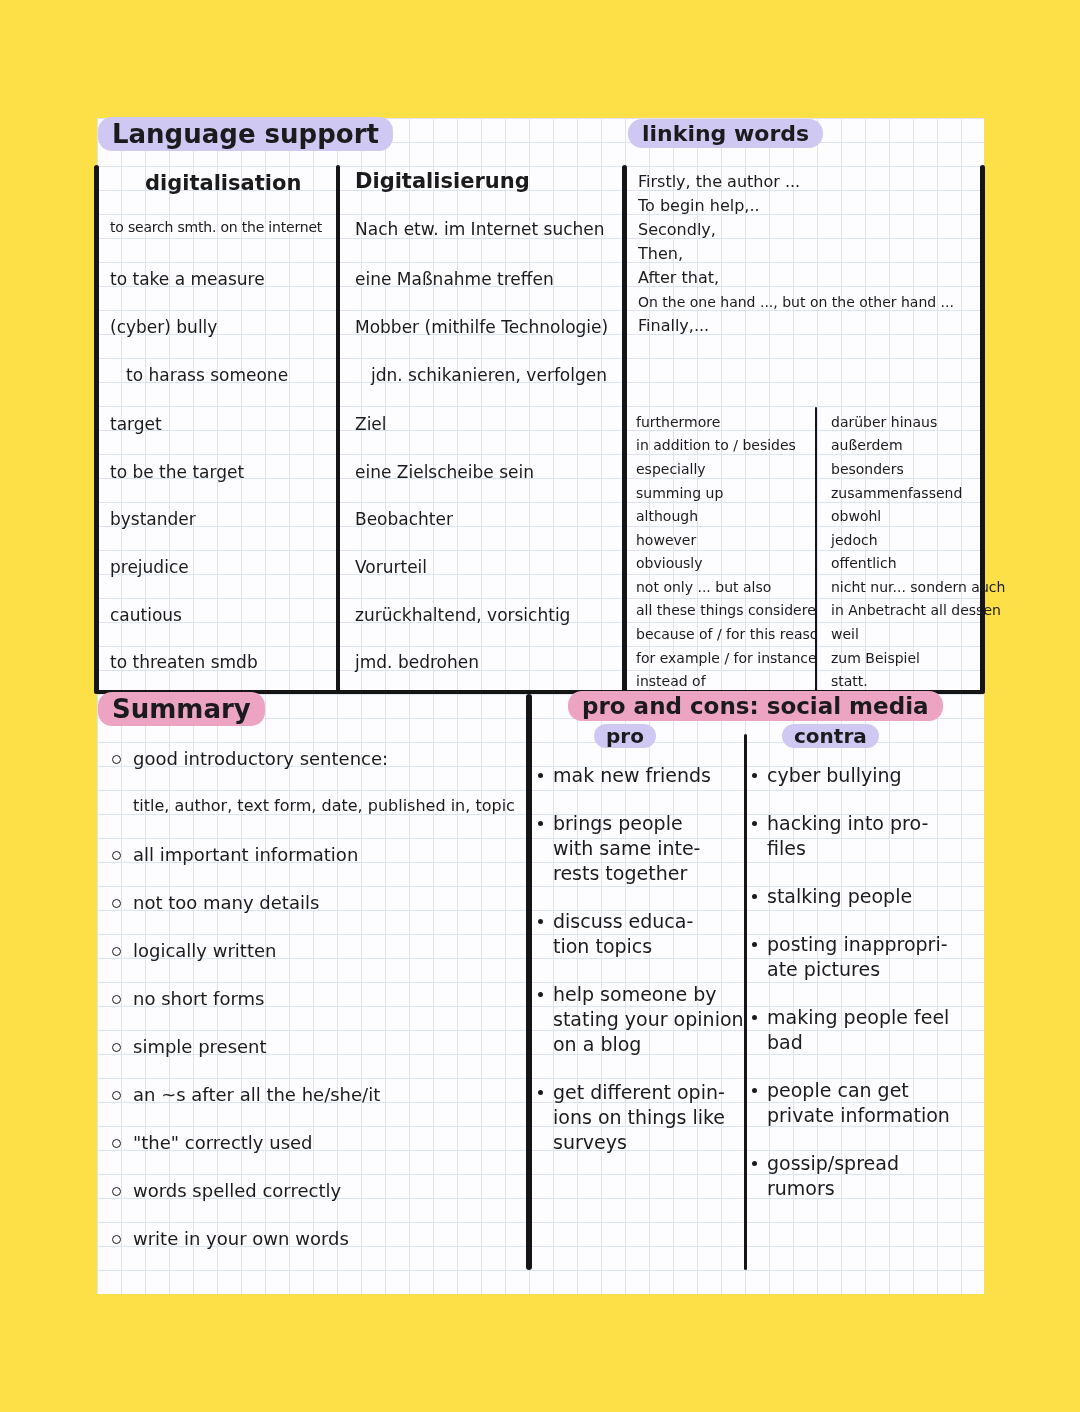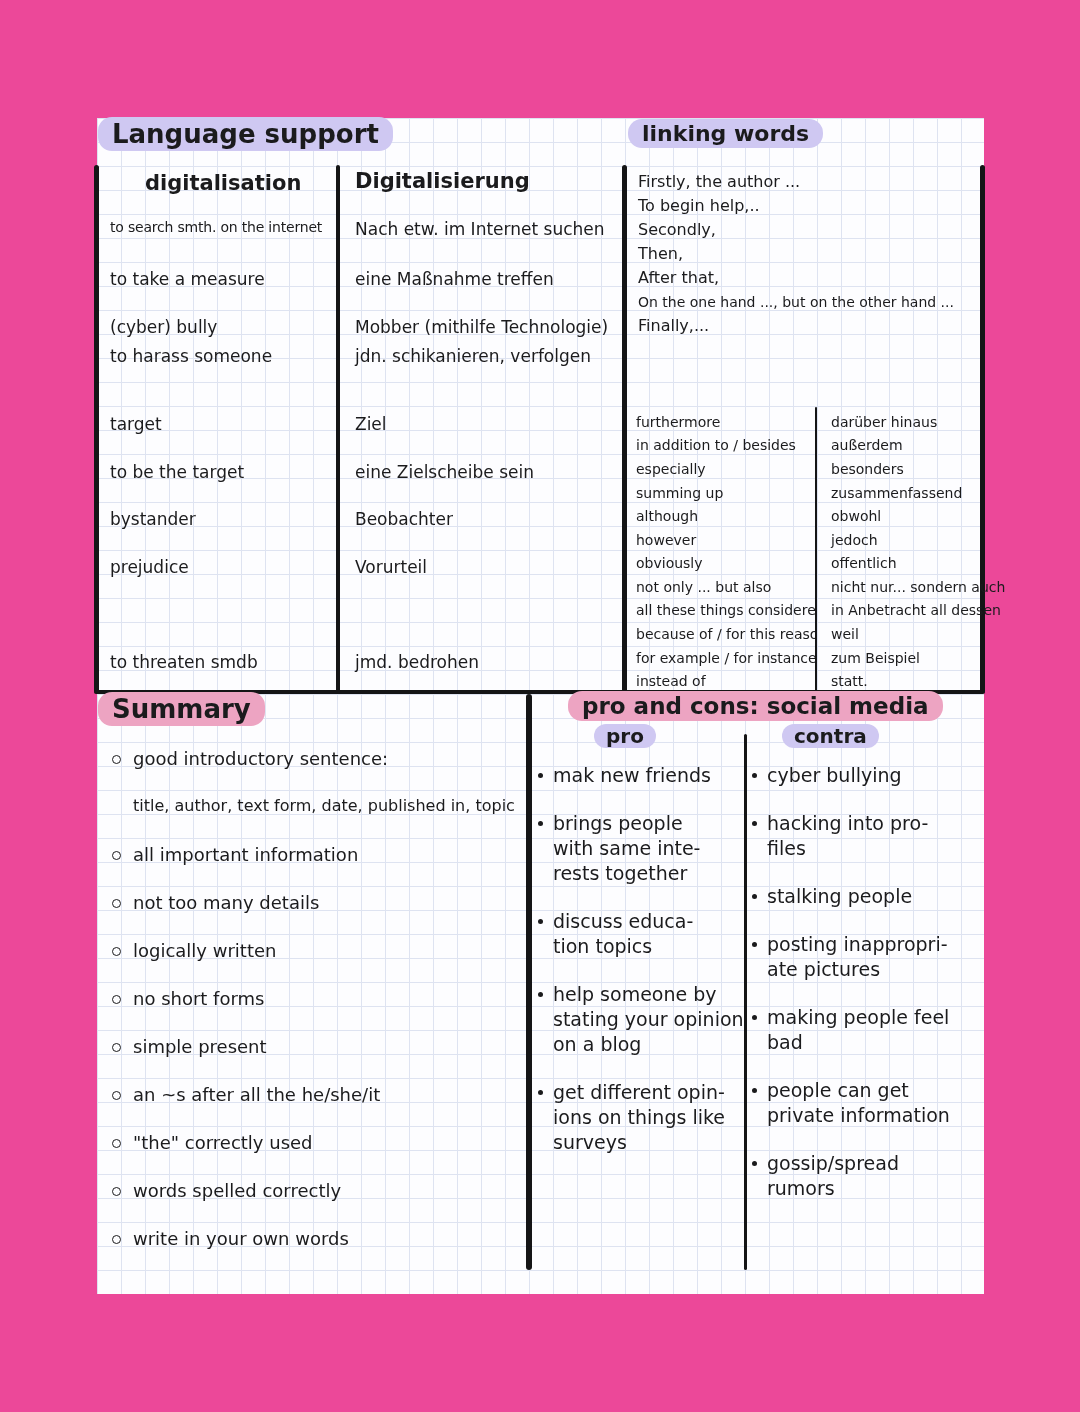--- a/index.html
+++ b/index.html
@@ -1,17 +1,17 @@
 <!DOCTYPE html>
 <html><head>
 <meta charset="utf-8">
 <style>
   html,body{margin:0;padding:0;background:#ffffff;}
   .page{
-    position:relative;width:1080px;height:1412px;background:#ec4899;
+    position:relative;width:1080px;height:1412px;background:#fde047;
     font-family:"DejaVu Sans","Liberation Sans",sans-serif;
     color:#1b1b1d;overflow:hidden;
   }
   .grid-paper{
     position:absolute;left:97px;top:118px;width:887px;height:1176px;
     background-color:#fdfdff;
     background-image:
       linear-gradient(to right,#dee3f1 1px,transparent 1px),
       linear-gradient(to bottom,#dee3f1 1px,transparent 1px);
     background-size:24px 24px;
@@ -87,39 +87,43 @@
     <div class="cell-de">Nach etw. im Internet suchen</div>
   </div>
   <div class="lang-row" style="top:269px;">
     <div class="cell-en">to take a measure</div>
     <div class="cell-de">eine Maßnahme treffen</div>
   </div>
   <div class="lang-row" style="top:317px;">
     <div class="cell-en">(cyber) bully</div>
     <div class="cell-de">Mobber (mithilfe Technologie)</div>
   </div>
-  <div class="lang-row" style="top:346px;">
+  <div class="lang-row" style="top:365px;padding-left:16px;">
     <div class="cell-en">to harass someone</div>
     <div class="cell-de">jdn. schikanieren, verfolgen</div>
   </div>
   <div class="lang-row" style="top:414px;">
     <div class="cell-en">target</div>
     <div class="cell-de">Ziel</div>
   </div>
   <div class="lang-row" style="top:462px;">
     <div class="cell-en">to be the target</div>
     <div class="cell-de">eine Zielscheibe sein</div>
   </div>
   <div class="lang-row" style="top:509px;">
     <div class="cell-en">bystander</div>
     <div class="cell-de">Beobachter</div>
   </div>
   <div class="lang-row" style="top:557px;">
     <div class="cell-en">prejudice</div>
     <div class="cell-de">Vorurteil</div>
+  </div>
+  <div class="lang-row" style="top:605px;">
+    <div class="cell-en">cautious</div>
+    <div class="cell-de">zurückhaltend, vorsichtig</div>
   </div>
   <div class="lang-row" style="top:652px;">
     <div class="cell-en">to threaten smdb</div>
     <div class="cell-de">jmd. bedrohen</div>
   </div>
 
   <div class="phrases">
     <div class="ph">Firstly, the author ...</div>
     <div class="ph">To begin help,..</div>
     <div class="ph">Secondly,</div>

